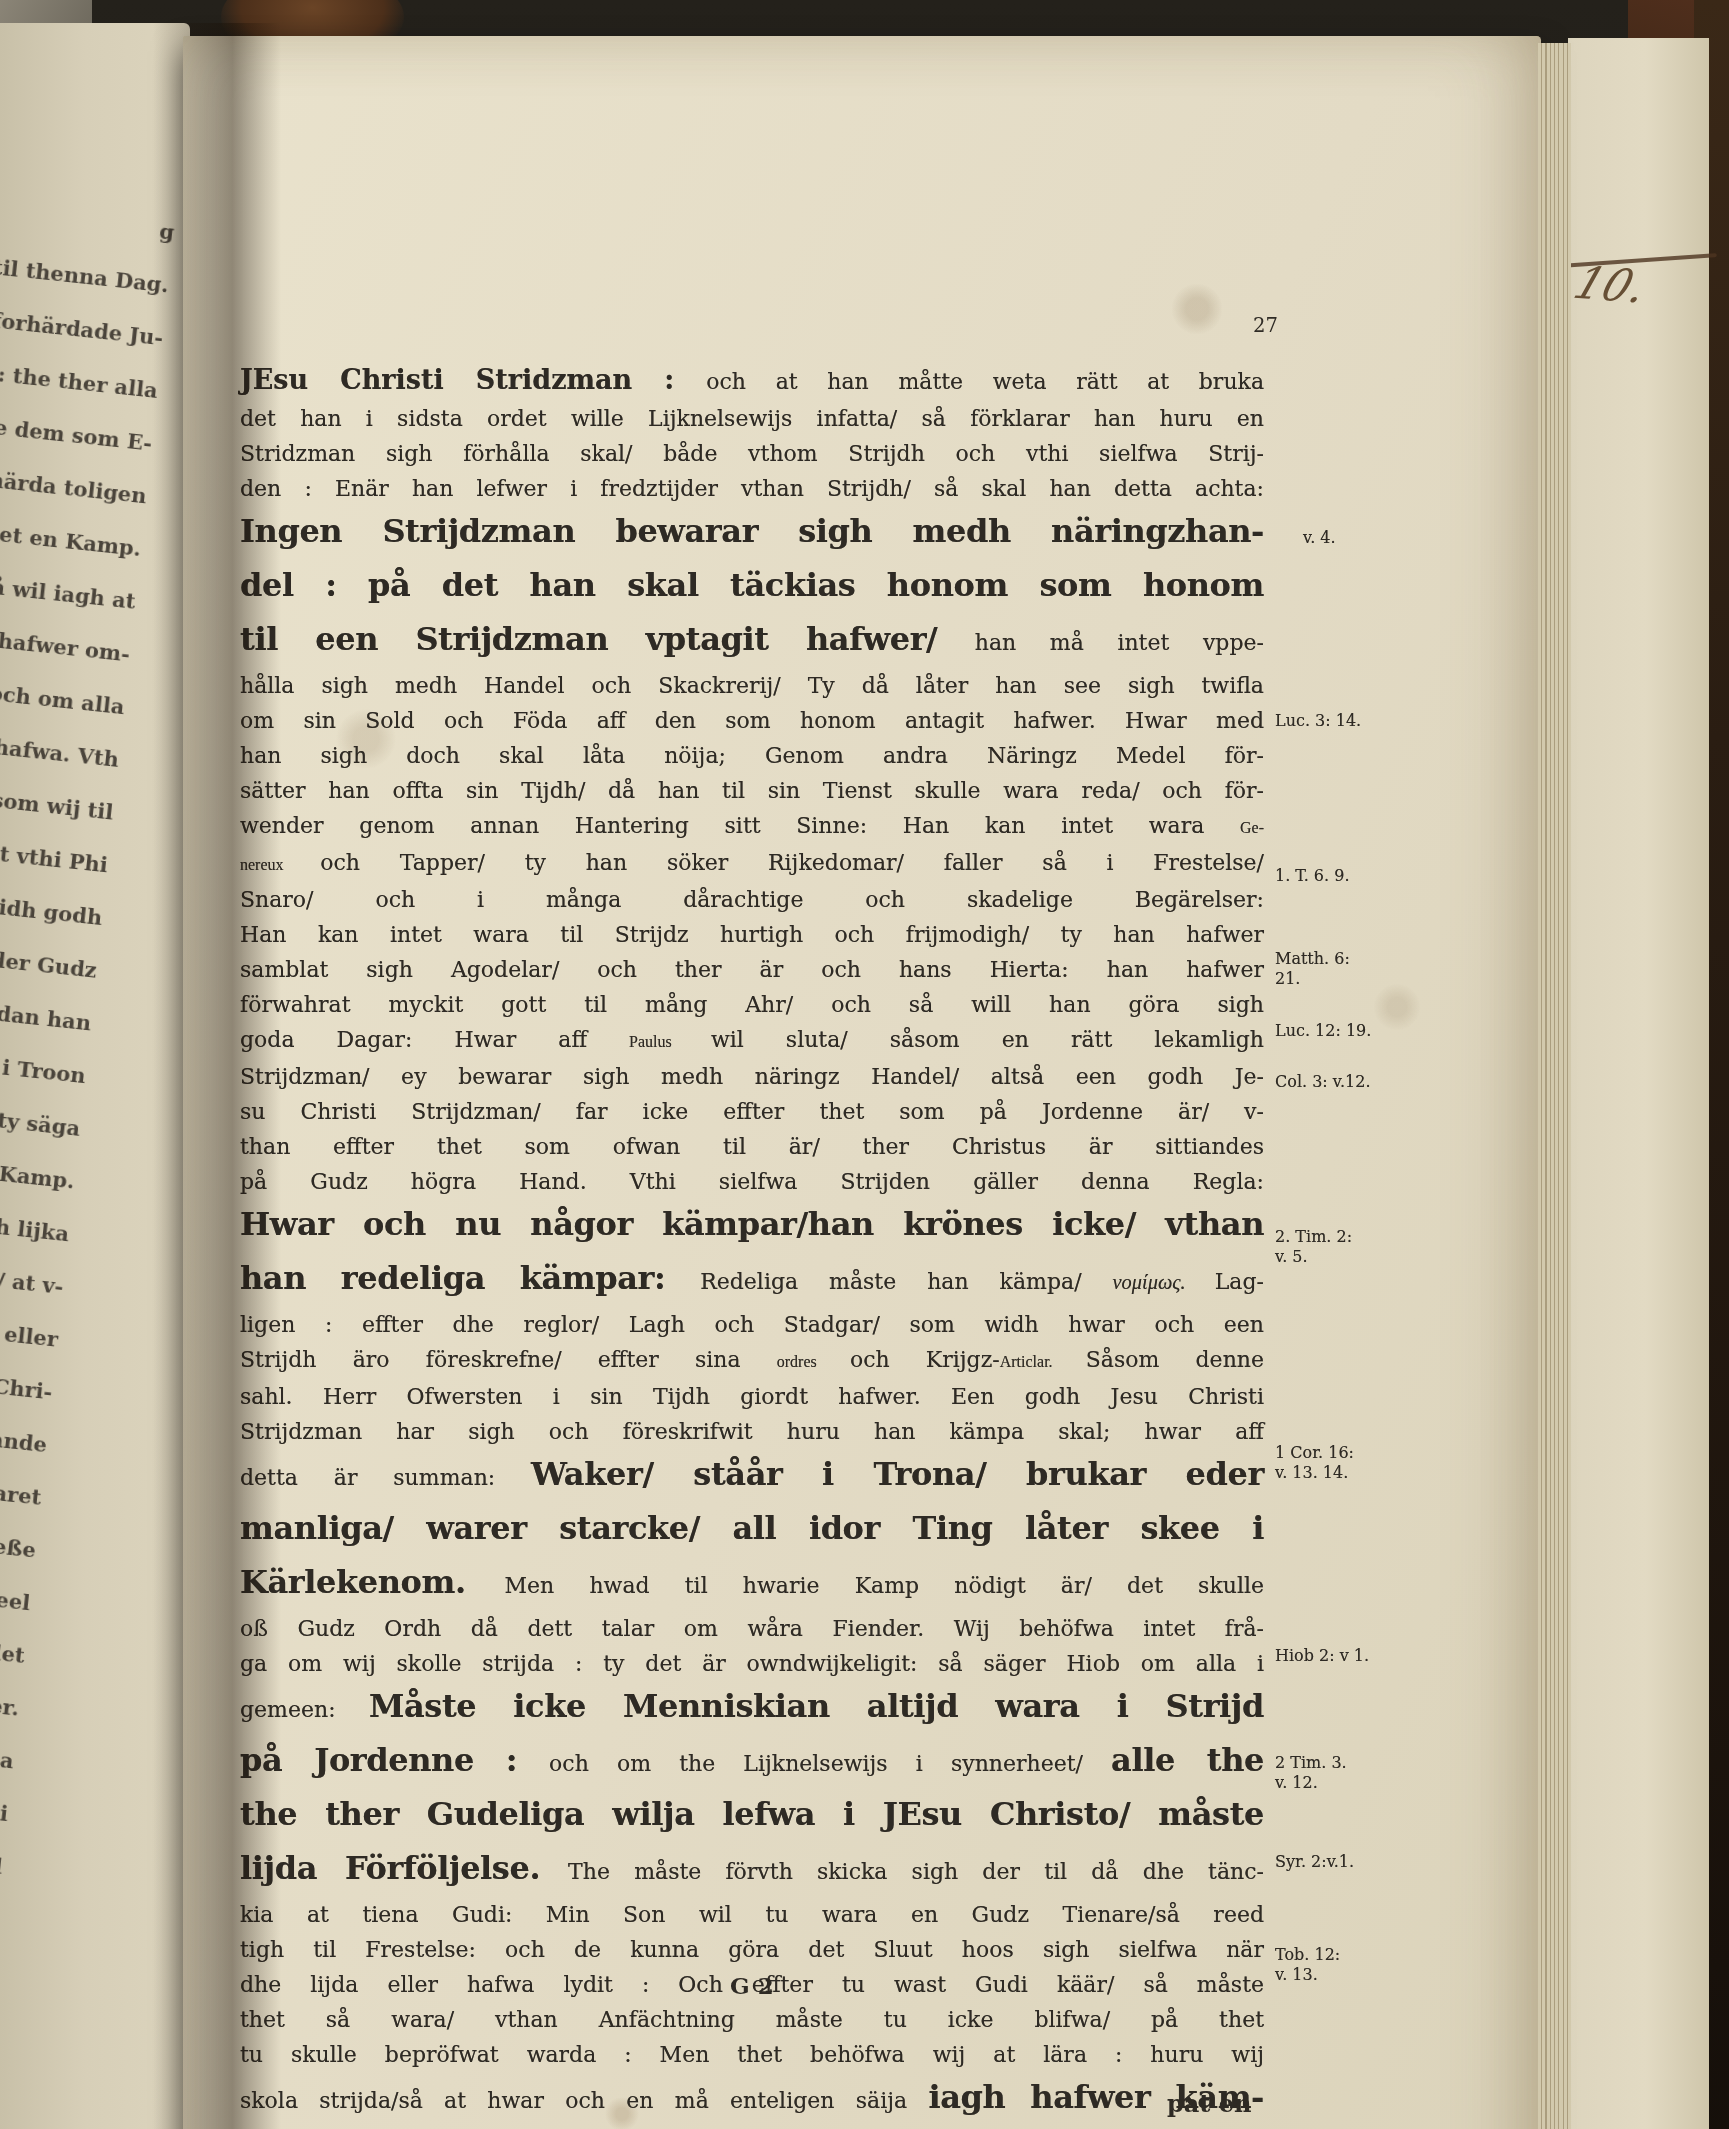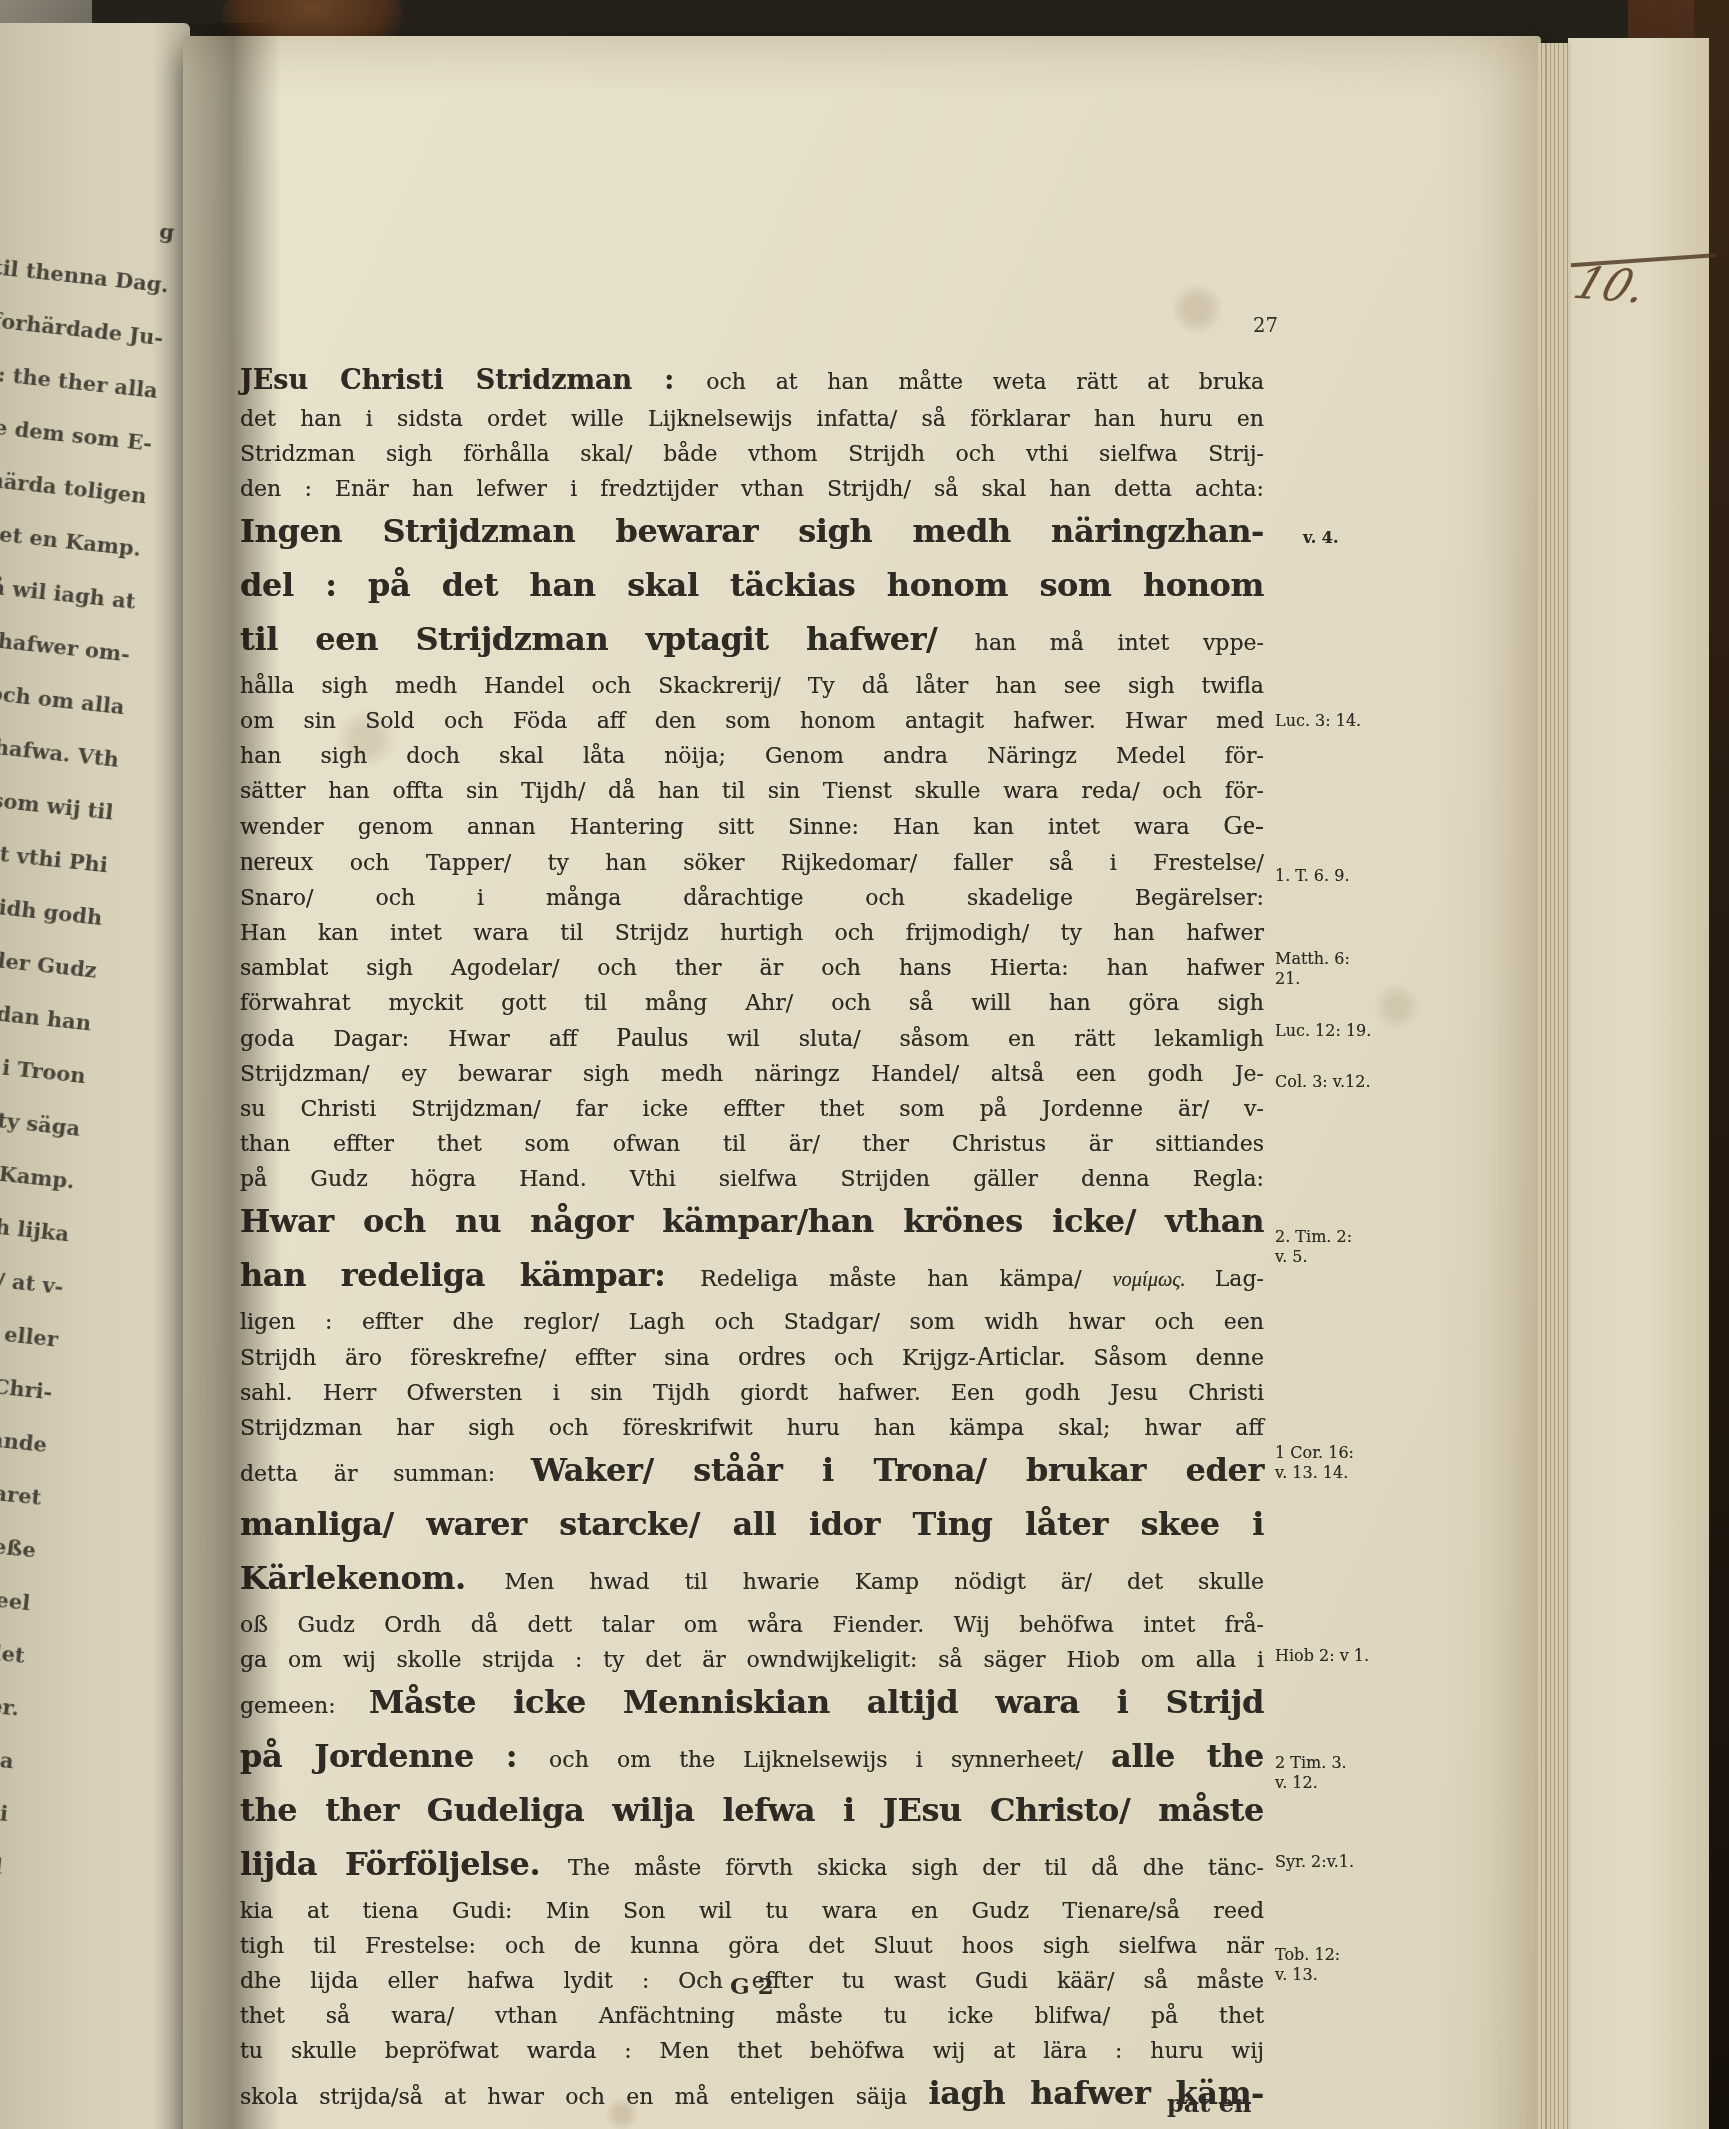--- a/index.html
+++ b/index.html
@@ -44,25 +44,25 @@
   .page-number{position:absolute;left:1033px;top:278px;font-size:19.6px;color:#2f2b25;margin-left:37px;}
   .body-text{position:absolute;left:57px;top:324px;width:1024px;color:#2e2a24;
          text-shadow:0 0 0.4px rgba(46,42,36,.55);}
   .line{text-align:justify;text-align-last:justify;white-space:normal;}
   .ln{font-size:22px;line-height:35px;}
   .lm{font-size:22px;line-height:39px;}
   .lb{font-size:22px;line-height:50px;}
   .seg-n{font-size:22px;}
   .seg-b{font-size:32px;font-weight:bold;letter-spacing:-0.4px;}
   .seg-m{font-size:27px;font-weight:bold;}
-  .seg-a{font-size:27px;font-family:"Liberation Serif",serif;}
+  .seg-a{font-size:16px;font-family:"Liberation Serif",serif;}
   .seg-g{font-size:20.4px;font-family:"Liberation Serif",serif;font-style:italic;}
   .margin-note{position:absolute;left:1092px;width:145px;font-size:16px;line-height:20.4px;
          color:#2e2a24;white-space:pre-line;text-shadow:0 0 0.4px rgba(46,42,36,.5);}
-  .mn-indent{padding-left:28px;font-weight:bold;}
+  .mn-indent{padding-left:28px;}
   .signature-mark{position:absolute;left:547px;top:1936px;font-size:23px;font-weight:bold;color:#2e2a24;}
   .catchword{position:absolute;left:984px;top:2053px;font-size:24px;font-weight:bold;color:#2e2a24;}
   
   .fore-edge{position:absolute;left:1538px;top:43px;width:33px;height:2240px;z-index:3;
          background:repeating-linear-gradient(to right,#d2c9ad 0 3px,#aa9d7e 3px 4.3px);
          border-radius:0 0 8.5px 8.5px;}
   .next-leaf{position:absolute;left:1568px;top:38px;width:141px;height:2180px;z-index:1;
          background:linear-gradient(to right,#ddd5be 0%,#e2dac3 55%,#cfc6ab 100%);
          border-radius:0 0 25.6px 1.7px;}
   .hw-number{position:absolute;left:7.7px;top:221px;font-size:44px;font-style:italic;color:#5a4126;

